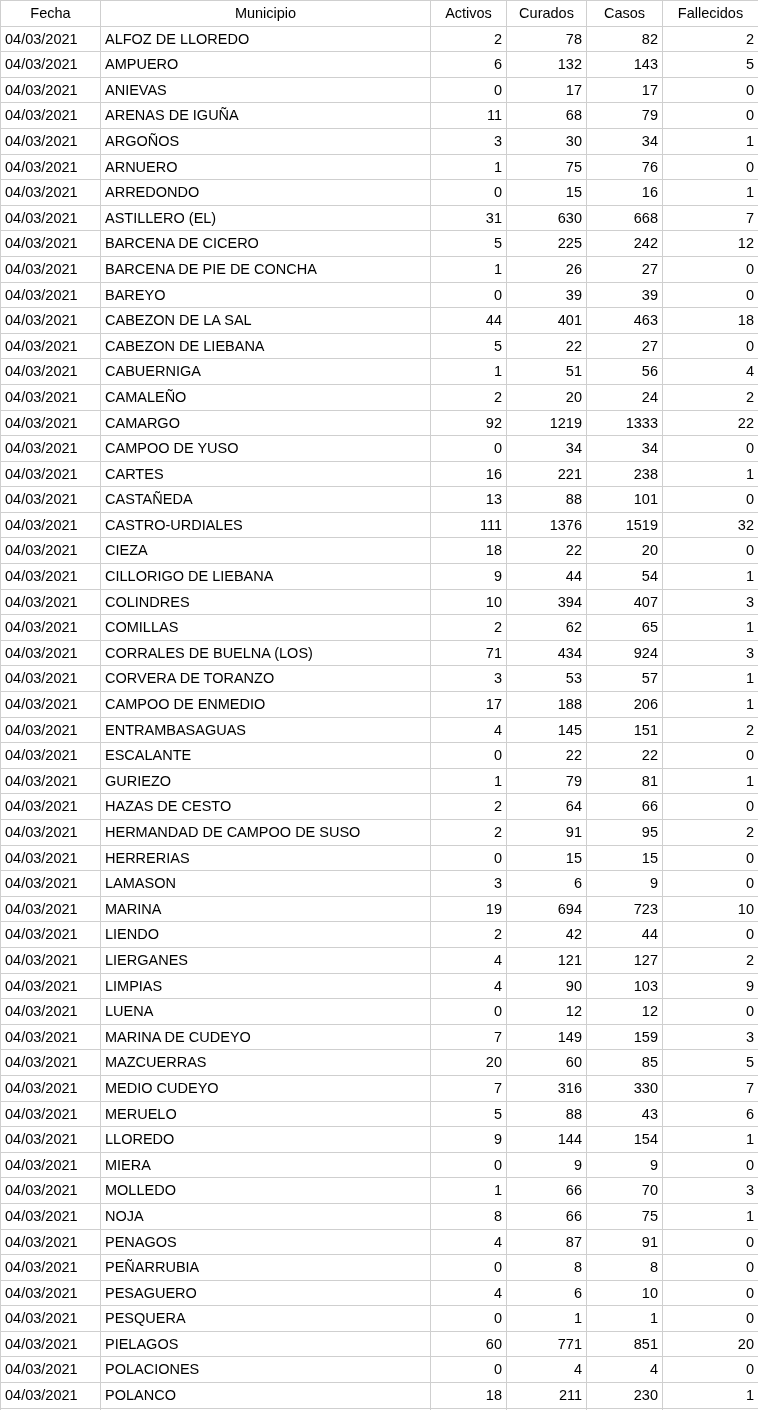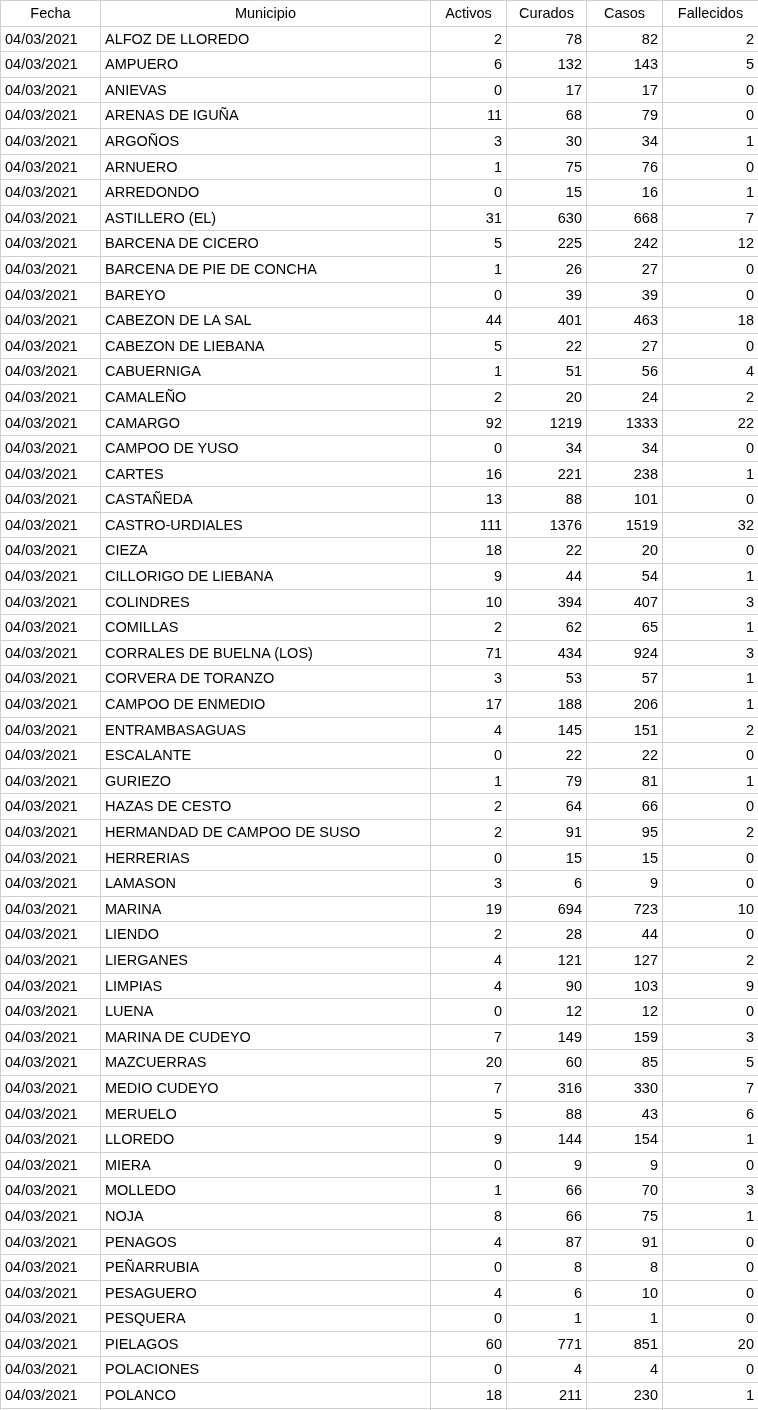--- a/index.html
+++ b/index.html
@@ -354,21 +354,21 @@
           <td>MARINA</td>
           <td class="num">19</td>
           <td class="num">694</td>
           <td class="num">723</td>
           <td class="num">10</td>
         </tr>
         <tr>
           <td>04/03/2021</td>
           <td>LIENDO</td>
           <td class="num">2</td>
-          <td class="num">28</td>
+          <td class="num">42</td>
           <td class="num">44</td>
           <td class="num">0</td>
         </tr>
         <tr>
           <td>04/03/2021</td>
           <td>LIERGANES</td>
           <td class="num">4</td>
           <td class="num">121</td>
           <td class="num">127</td>
           <td class="num">2</td>

